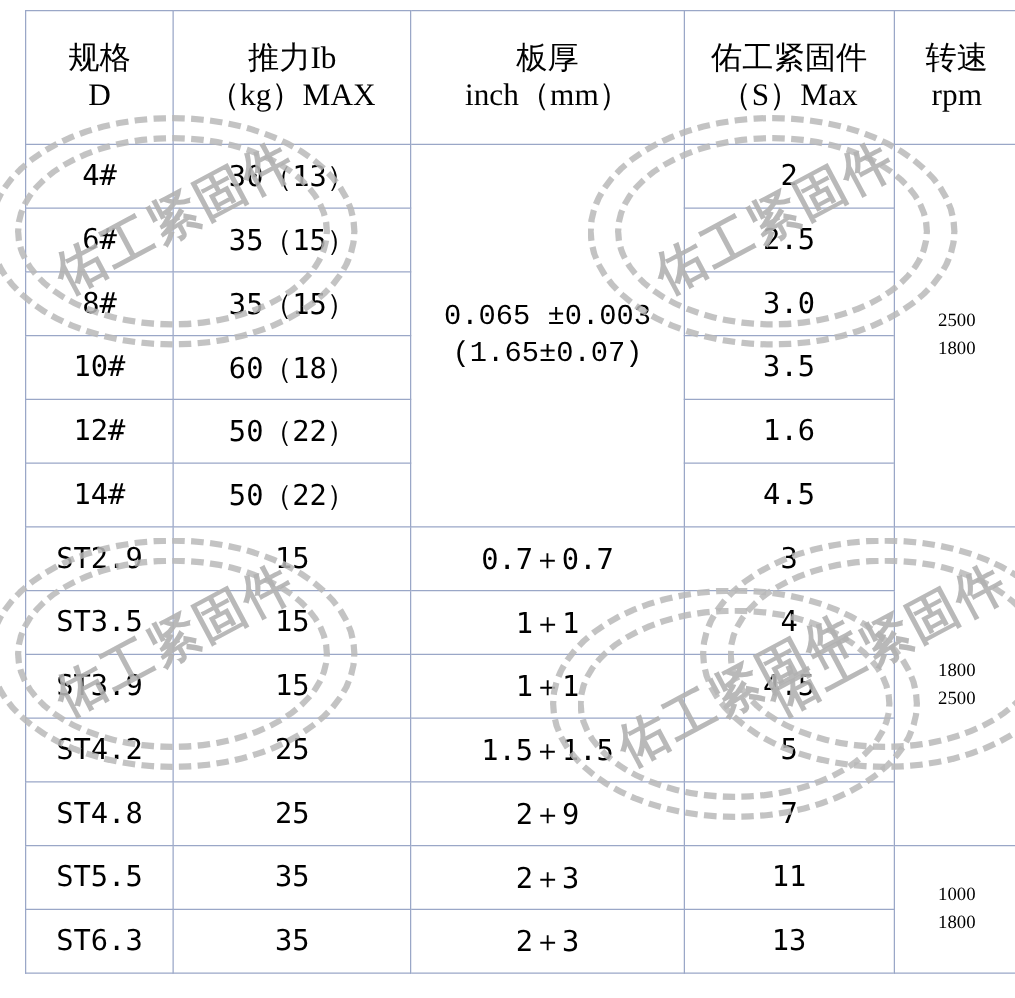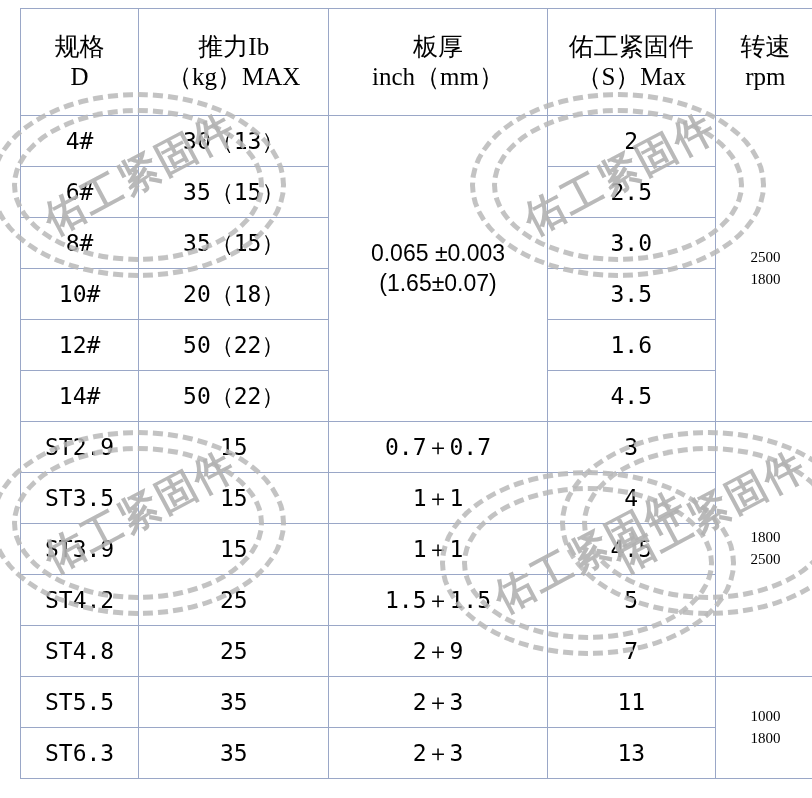--- a/index.html
+++ b/index.html
@@ -49,21 +49,21 @@
   tbody td {
     height: 50px;
     font-family: "DejaVu Sans Mono", monospace;
     font-size: 23px;
   }
   td.mono {
     font-family: "DejaVu Sans Mono", monospace;
     font-size: 23px;
   }
   td.plate {
-    font-family: Liberation Sans, sans-serif;
+    font-family: Liberation Mono, monospace;
     font-size: 23px;
     line-height: 1.3;
   }
   td.rpm {
     font-family: Liberation Serif, serif;
     font-size: 15px;
     line-height: 1.45;
   }
   .grouprow td {
     border-top: 2px solid #8494b8;
@@ -179,21 +179,21 @@
         <td class="mono">35（15）</td>
         <td class="mono">2.5</td>
       </tr>
       <tr>
         <td class="mono">8#</td>
         <td class="mono">35（15）</td>
         <td class="mono">3.0</td>
       </tr>
       <tr>
         <td class="mono">10#</td>
-        <td class="mono">20（18）</td>
+        <td class="mono">60（18）</td>
         <td class="mono">3.5</td>
       </tr>
       <tr>
         <td class="mono">12#</td>
         <td class="mono">50（22）</td>
         <td class="mono">1.6</td>
       </tr>
       <tr>
         <td class="mono">14#</td>
         <td class="mono">50（22）</td>

